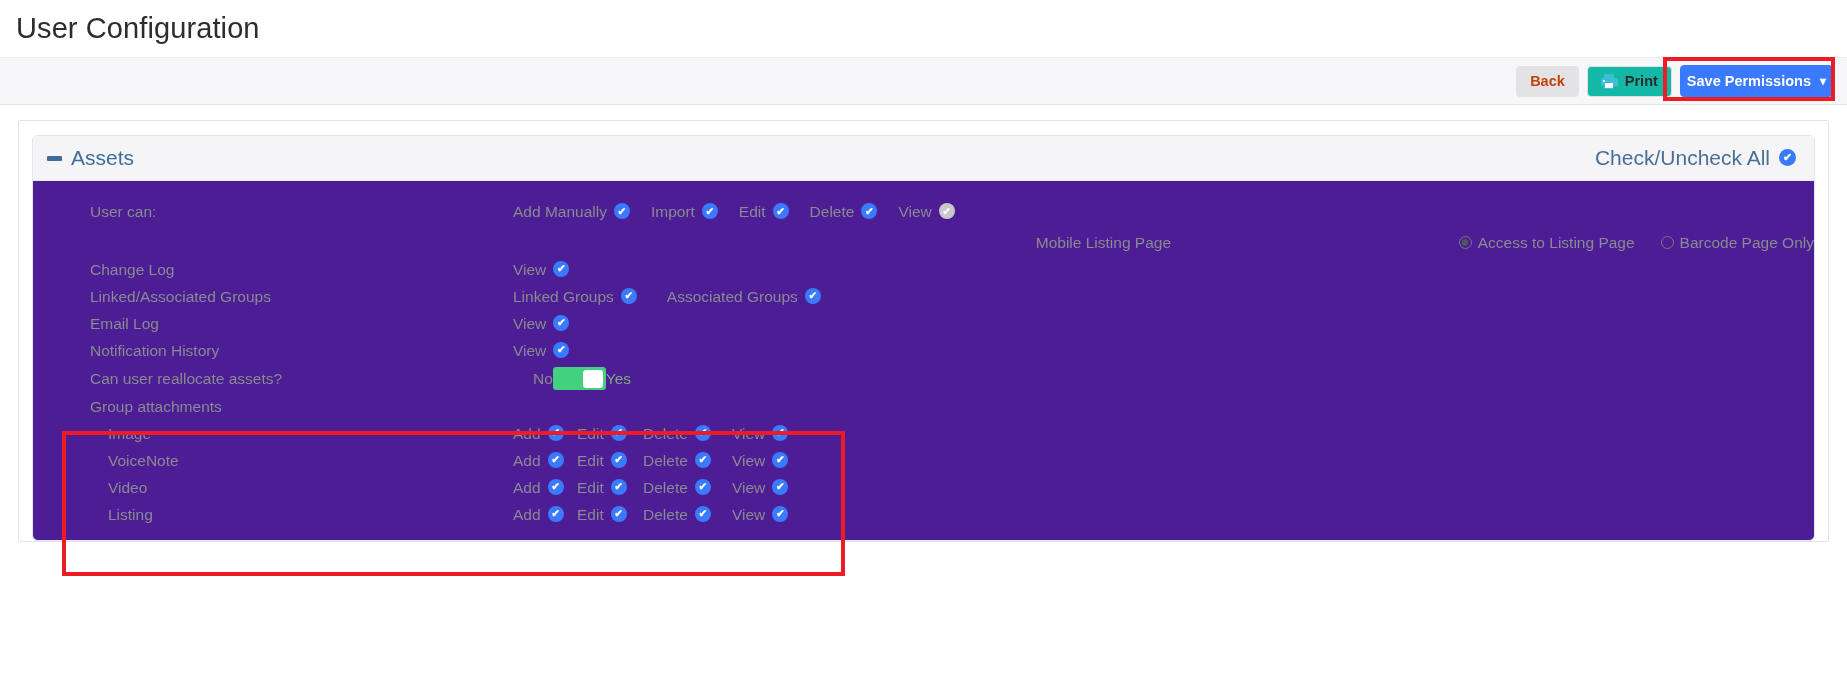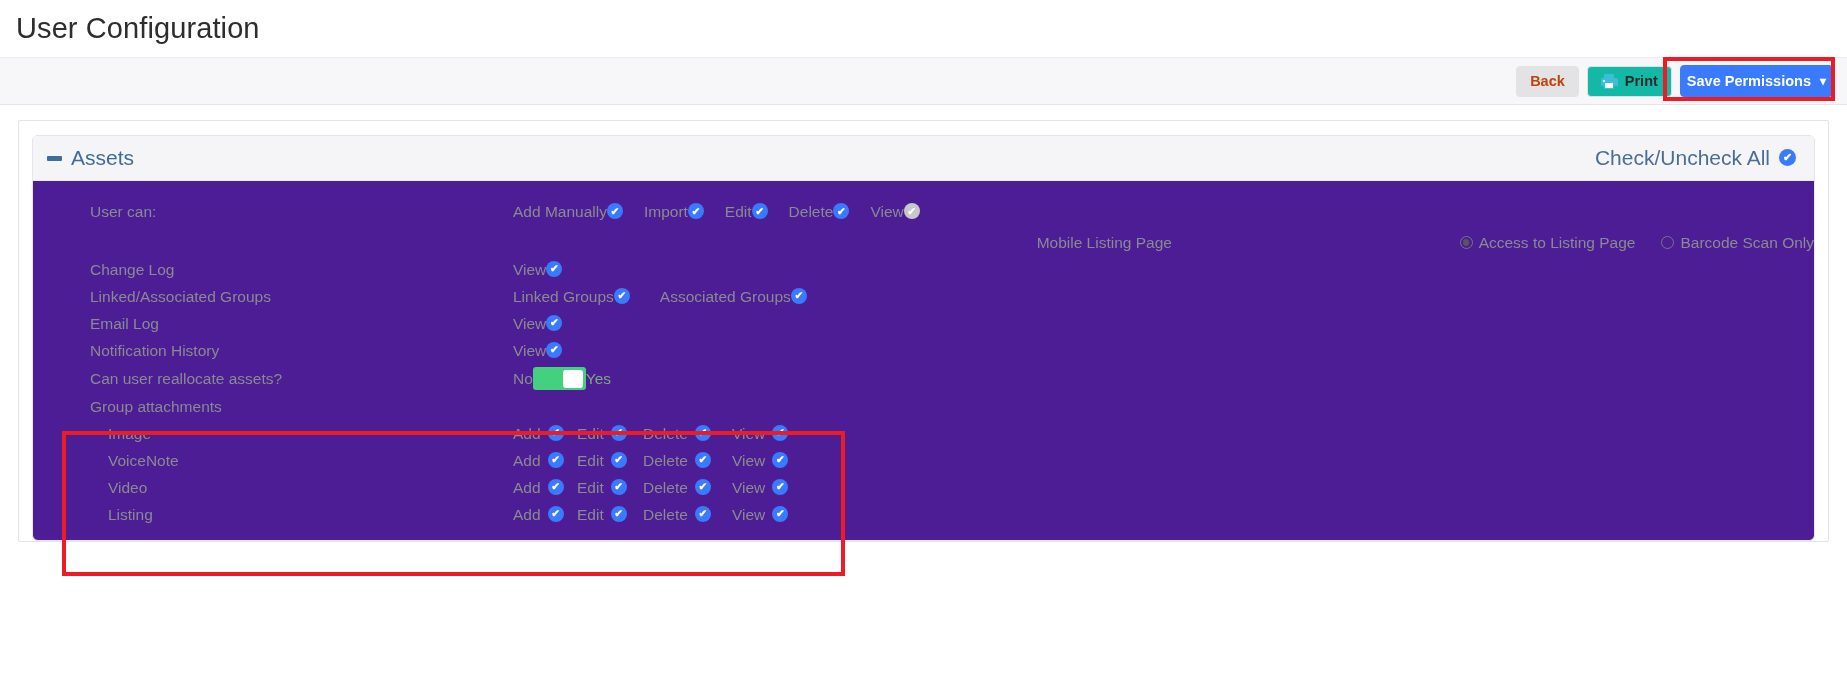--- a/index.html
+++ b/index.html
@@ -159,20 +159,21 @@
   }
   .prow-label.indent { padding-left: 75px; color:#8a8a90; }
   .prow-ctrl {
     display: flex;
     align-items: center;
     flex-wrap: nowrap;
   }
   .opt {
     display: inline-flex;
     align-items: center;
+    gap: 7px;
     font-size: 15.5px;
     color: #8a8a90;
     white-space: nowrap;
   }
   .opt + .opt { margin-left: 21px; }
   .opt.wide + .opt.wide { margin-left: 30px; }
 
   
   .grid-opt { display:inline-flex; align-items:center; gap:7px; font-size:15.5px; color:#8a8a90; }
   .gc1 { width: 64px; }
@@ -187,21 +188,21 @@
   }
   .radio.on::after {
     content:""; position:absolute;
     left:2.4px; top:2.4px; width:6.2px; height:6.2px;
     background:#56565c; border-radius:50%;
   }
   .radio-opt { display:inline-flex; align-items:center; gap:6px; font-size:15.5px; color:#8a8a90; }
   .radio-opt + .radio-opt { margin-left: 26px; }
 
   
-  .toggle-wrap { display:inline-flex; align-items:center; gap:0; font-size:15.5px; color:#8a8a90; }
+  .toggle-wrap { display:inline-flex; align-items:center; gap:0; font-size:15.5px; color:#8a8a90;margin-left:20px; }
   .toggle {
     position:relative; width:53px; height:23px;
     background:#43d07f; border-radius:3px;
     display:inline-block; cursor:pointer;
   }
   .toggle .knob {
     position:absolute; right:3px; top:2.5px;
     width:20px; height:18px;
     background:#ffffff; border-radius:3px;
   }
@@ -294,21 +295,21 @@
 
           <div class="prow" style="min-height:27px;justify-content:flex-end;">
             <div class="prow-label">Mobile Listing Page</div>
             <div class="prow-ctrl">
               <span class="radio-opt">
                 <span class="radio on"></span>
                 <span>Access to Listing Page</span>
               </span>
               <span class="radio-opt">
                 <span class="radio"></span>
-                <span>Barcode Scan Only</span>
+                <span>Barcode Page Only</span>
               </span>
             </div>
           </div>
 
           <div class="prow">
             <div class="prow-label">Change Log</div>
             <div class="prow-ctrl">
               <span class="opt">
                 <span>View</span>
                 <span class="chk">✔</span>

